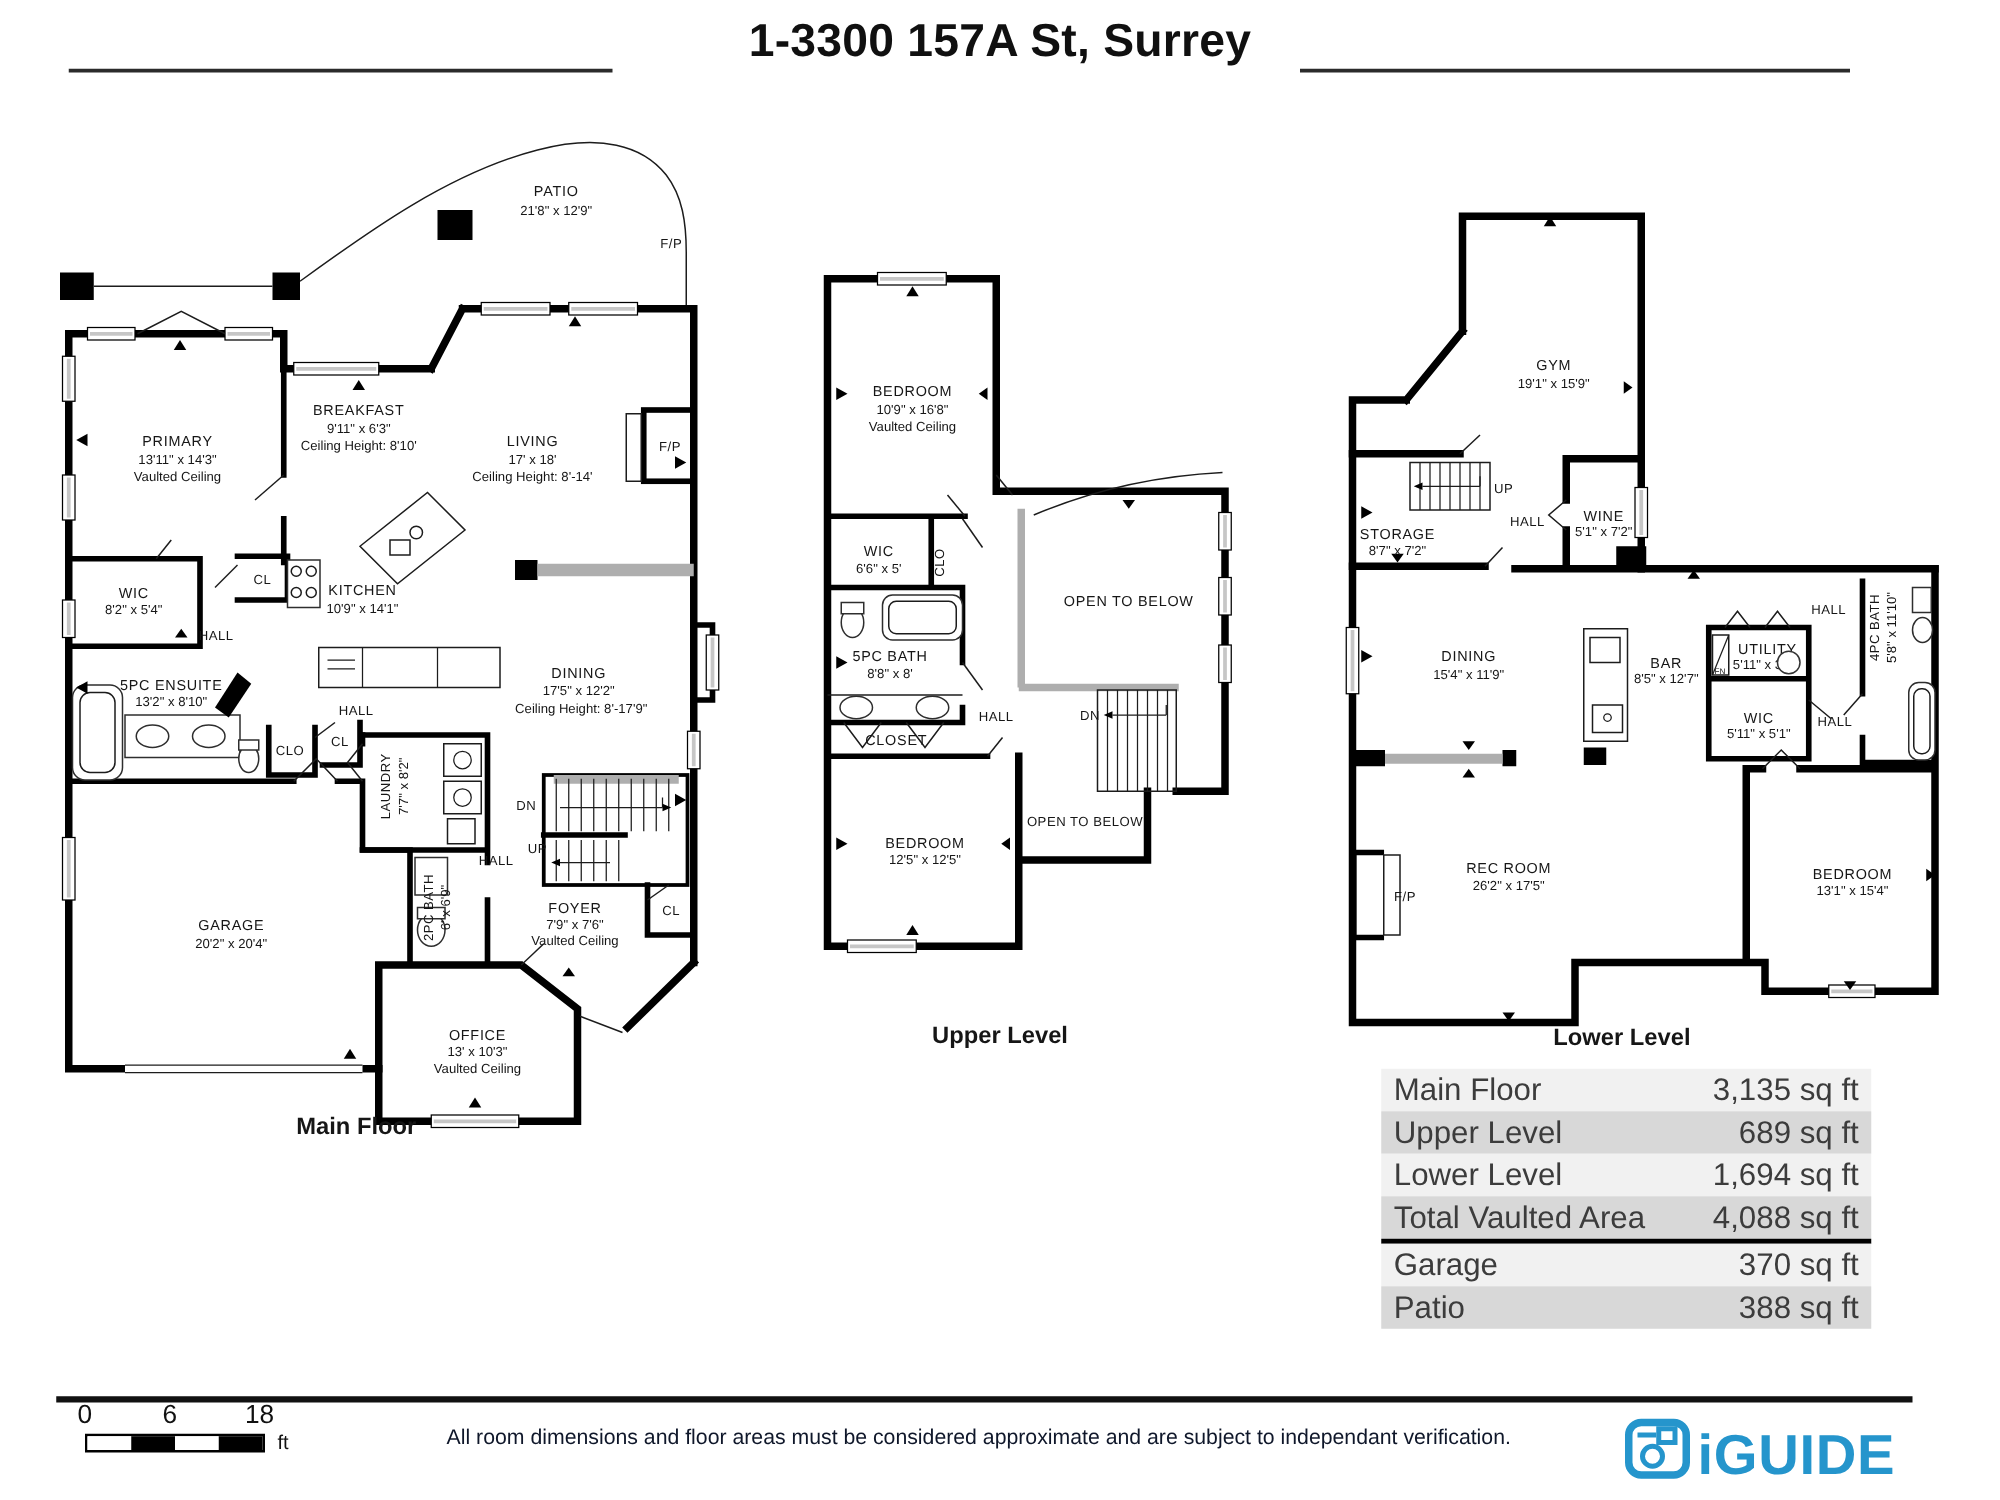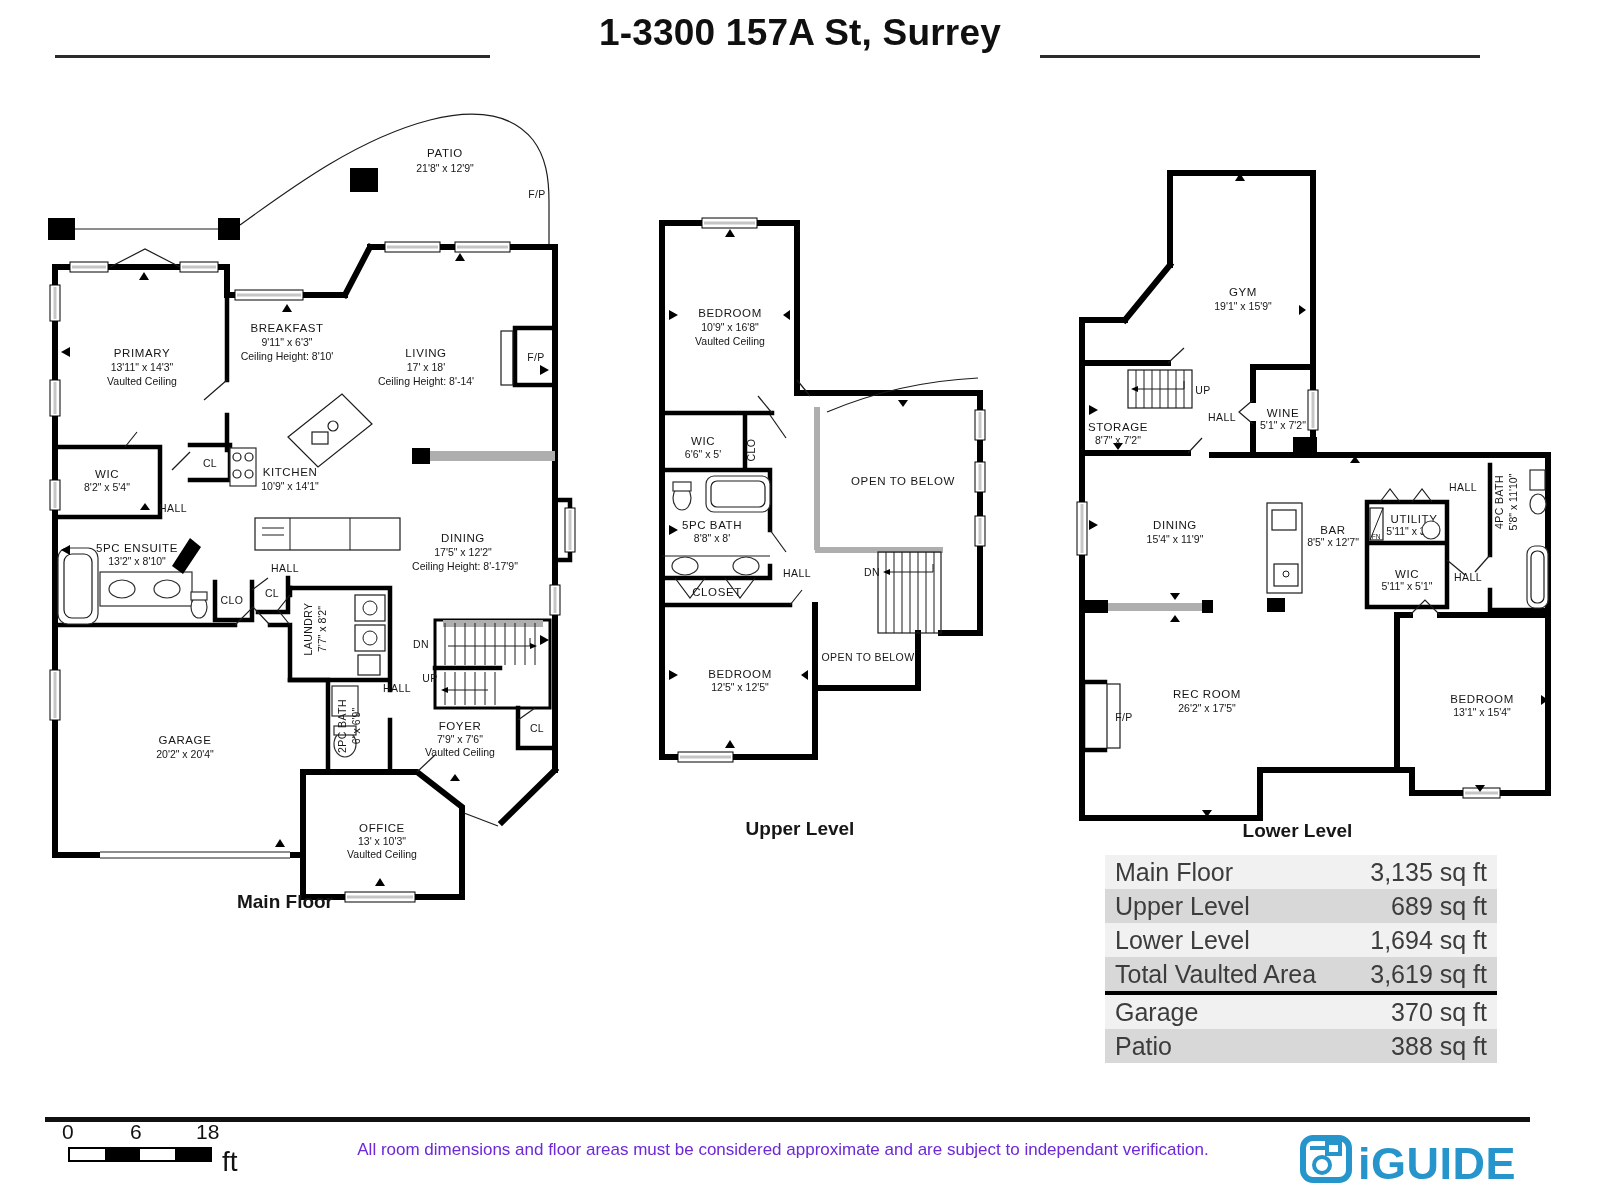--- a/index.html
+++ b/index.html
@@ -28,22 +28,22 @@
   .srow{display:flex;justify-content:space-between;align-items:center;height:34px;font-size:25px;color:#3c3c3c;padding:0 10px;box-sizing:border-box}
   .light{background:#f1f1f1}
   .dark{background:#d8d8d8}
   .sdivider{height:4px;background:#000}
   .bottomline{left:45px;top:1117px;width:1485px;height:5px;background:#111}
   .scalenum{font-size:21px;color:#111}
   .scalebar{left:68px;top:1147px;width:140px;height:11px;border:2px solid #000;display:flex}
   .scalebar span{flex:1 1 0}
   .seg-b{background:#000}
   .seg-w{background:#fff}
-  .ftlabel{font-size:28px;color:#111}
-  .disclaimer{left:300px;top:1138px;width:966px;text-align:center;font-size:17px;line-height:23px;color:#6d28d9}
+  .ftlabel{font-size:16px;color:#111}
+  .disclaimer{left:300px;top:1138px;width:966px;text-align:center;font-size:17px;line-height:23px;color:#0f172a}
   .logotext{fill:#2595cc;font-size:45px;font-weight:bold;letter-spacing:.5px;text-anchor:start}
 </style>
 </head>
 <body>
 
 <div class="abs title">1-3300 157A St, Surrey</div>
 <div class="abs titleline" style="left:55px;width:435px"></div>
 <div class="abs titleline" style="left:1040px;width:440px"></div>
 
 <svg class="abs" style="left:40px;top:80px" width="540" height="835" viewBox="0 0 540 835">
@@ -413,21 +413,21 @@
   <div class="srow dark">
     <span>Upper Level</span>
     <span>689 sq ft</span>
   </div>
   <div class="srow light">
     <span>Lower Level</span>
     <span>1,694 sq ft</span>
   </div>
   <div class="srow dark">
     <span>Total Vaulted Area</span>
-    <span>3,619 sq ft</span>
+    <span>4,088 sq ft</span>
   </div>
   <div class="sdivider"></div>
   <div class="srow light">
     <span>Garage</span>
     <span>370 sq ft</span>
   </div>
   <div class="srow dark">
     <span>Patio</span>
     <span>388 sq ft</span>
   </div>

